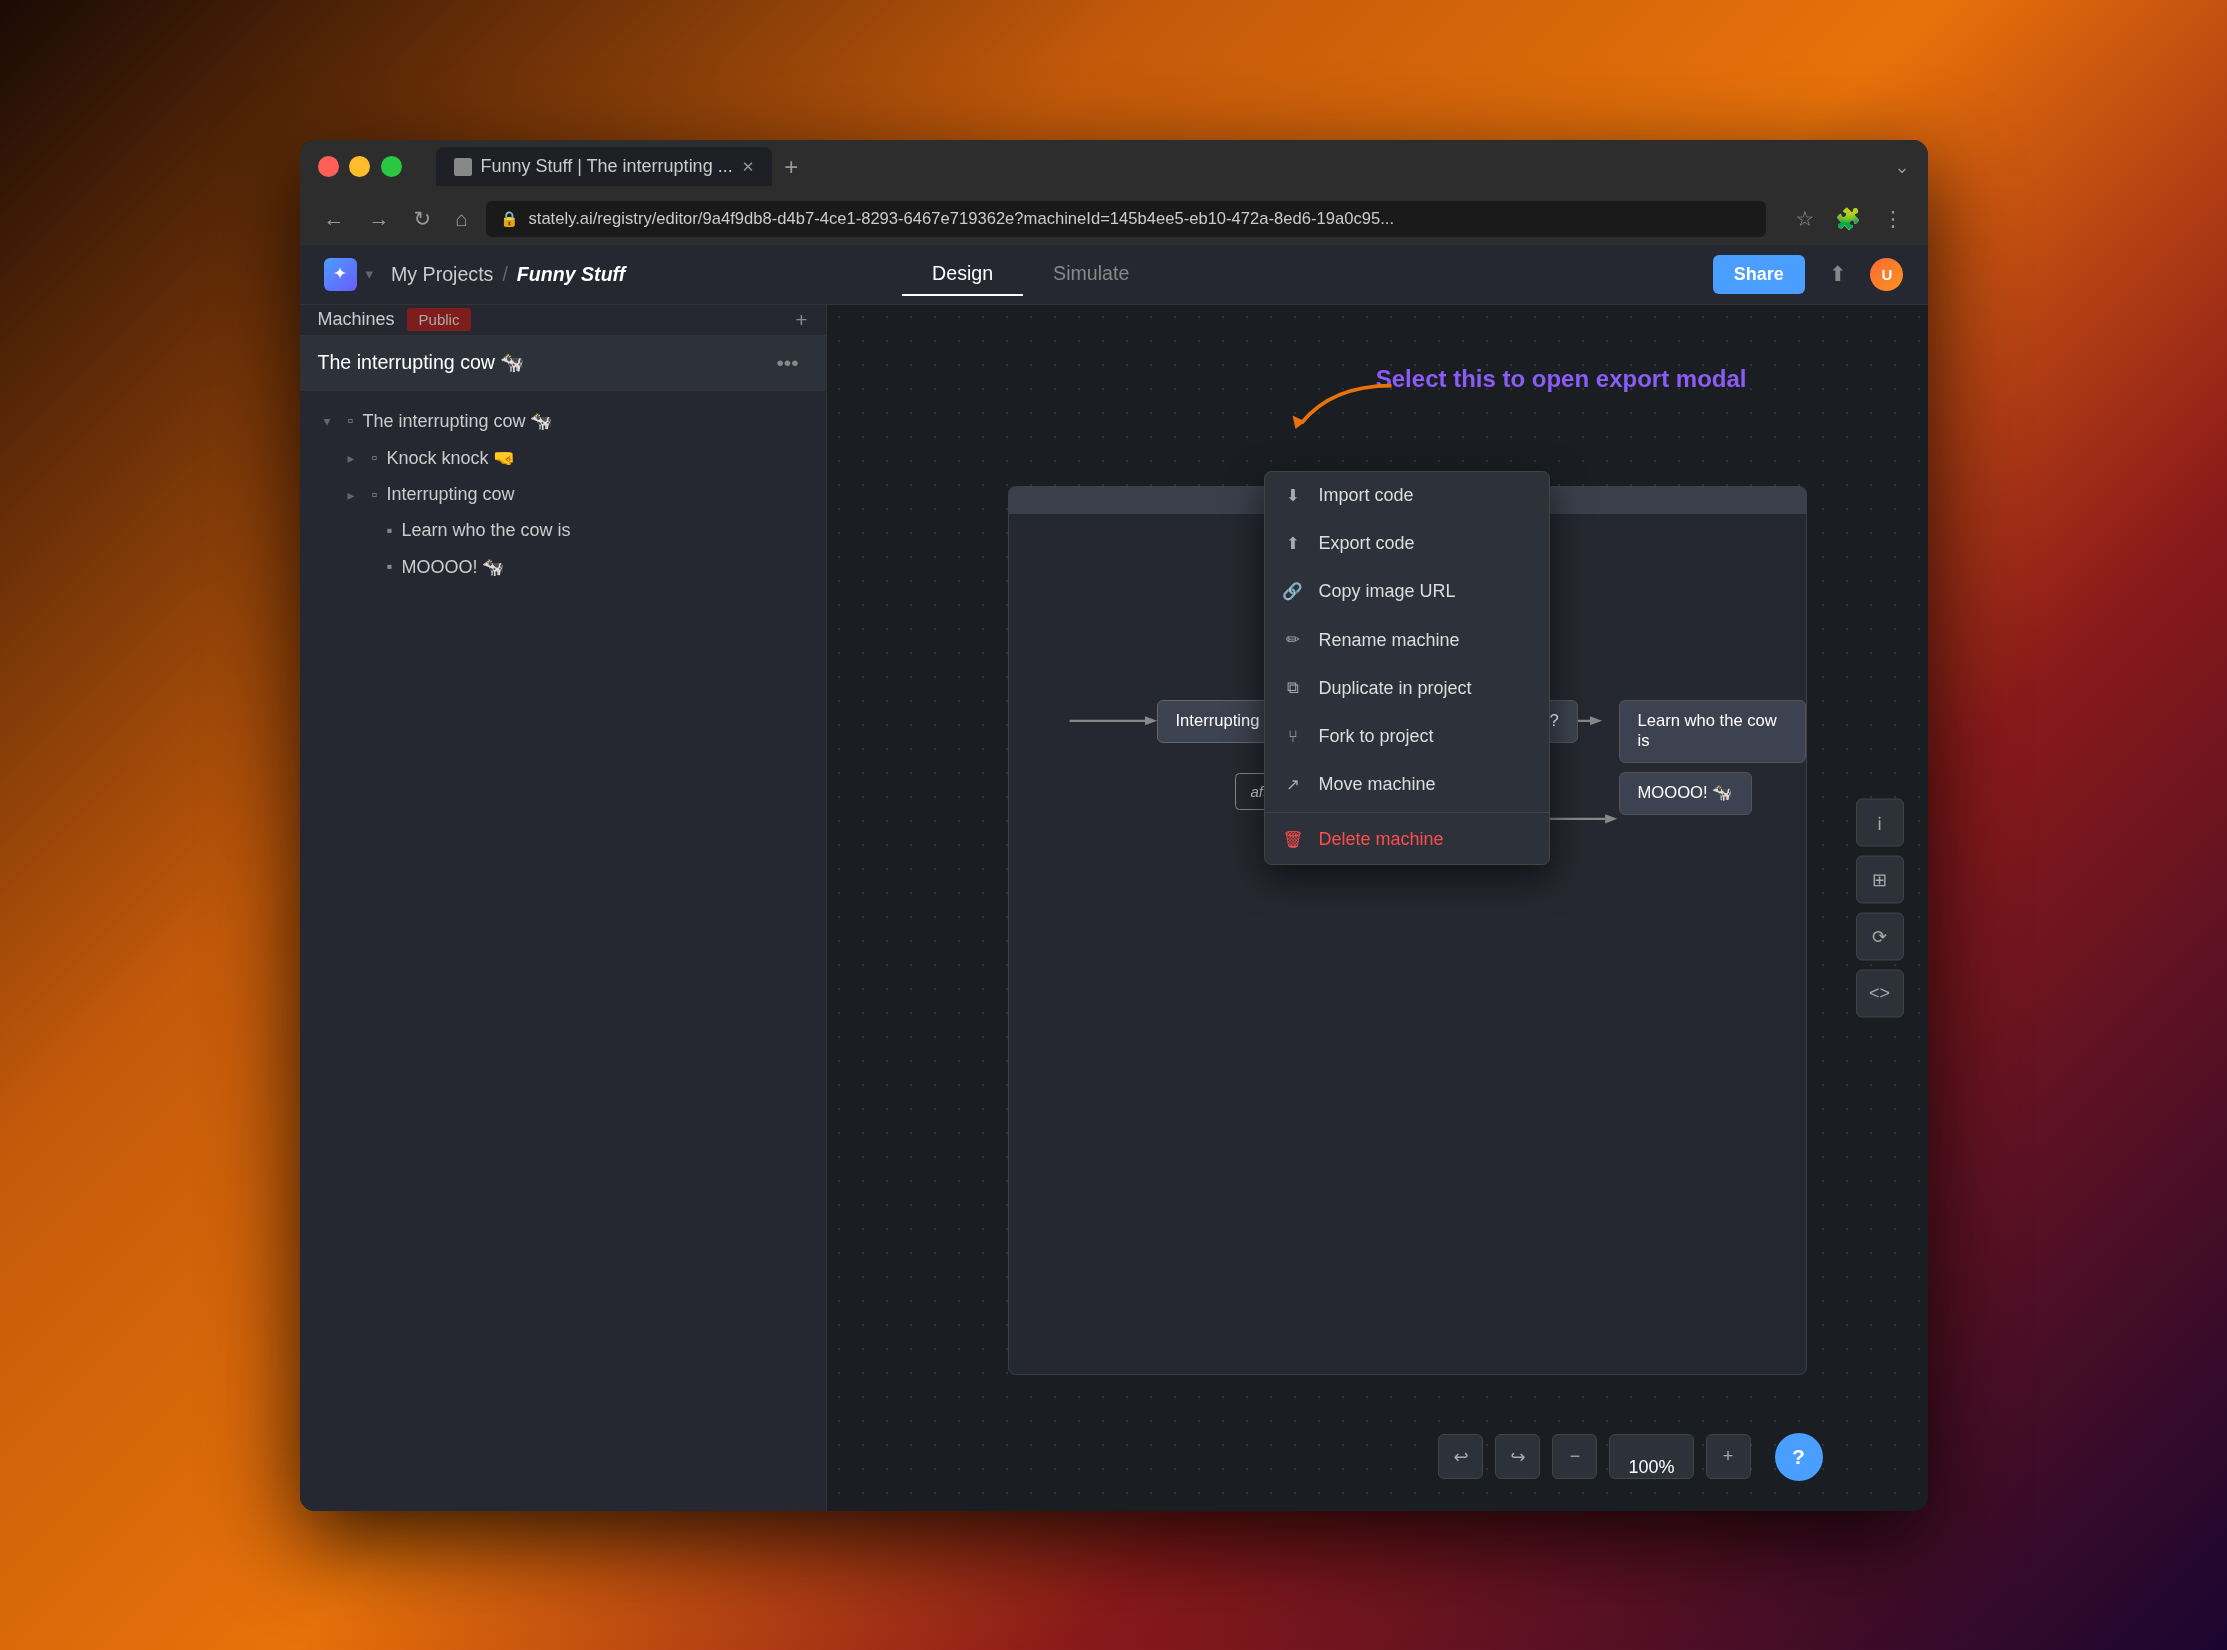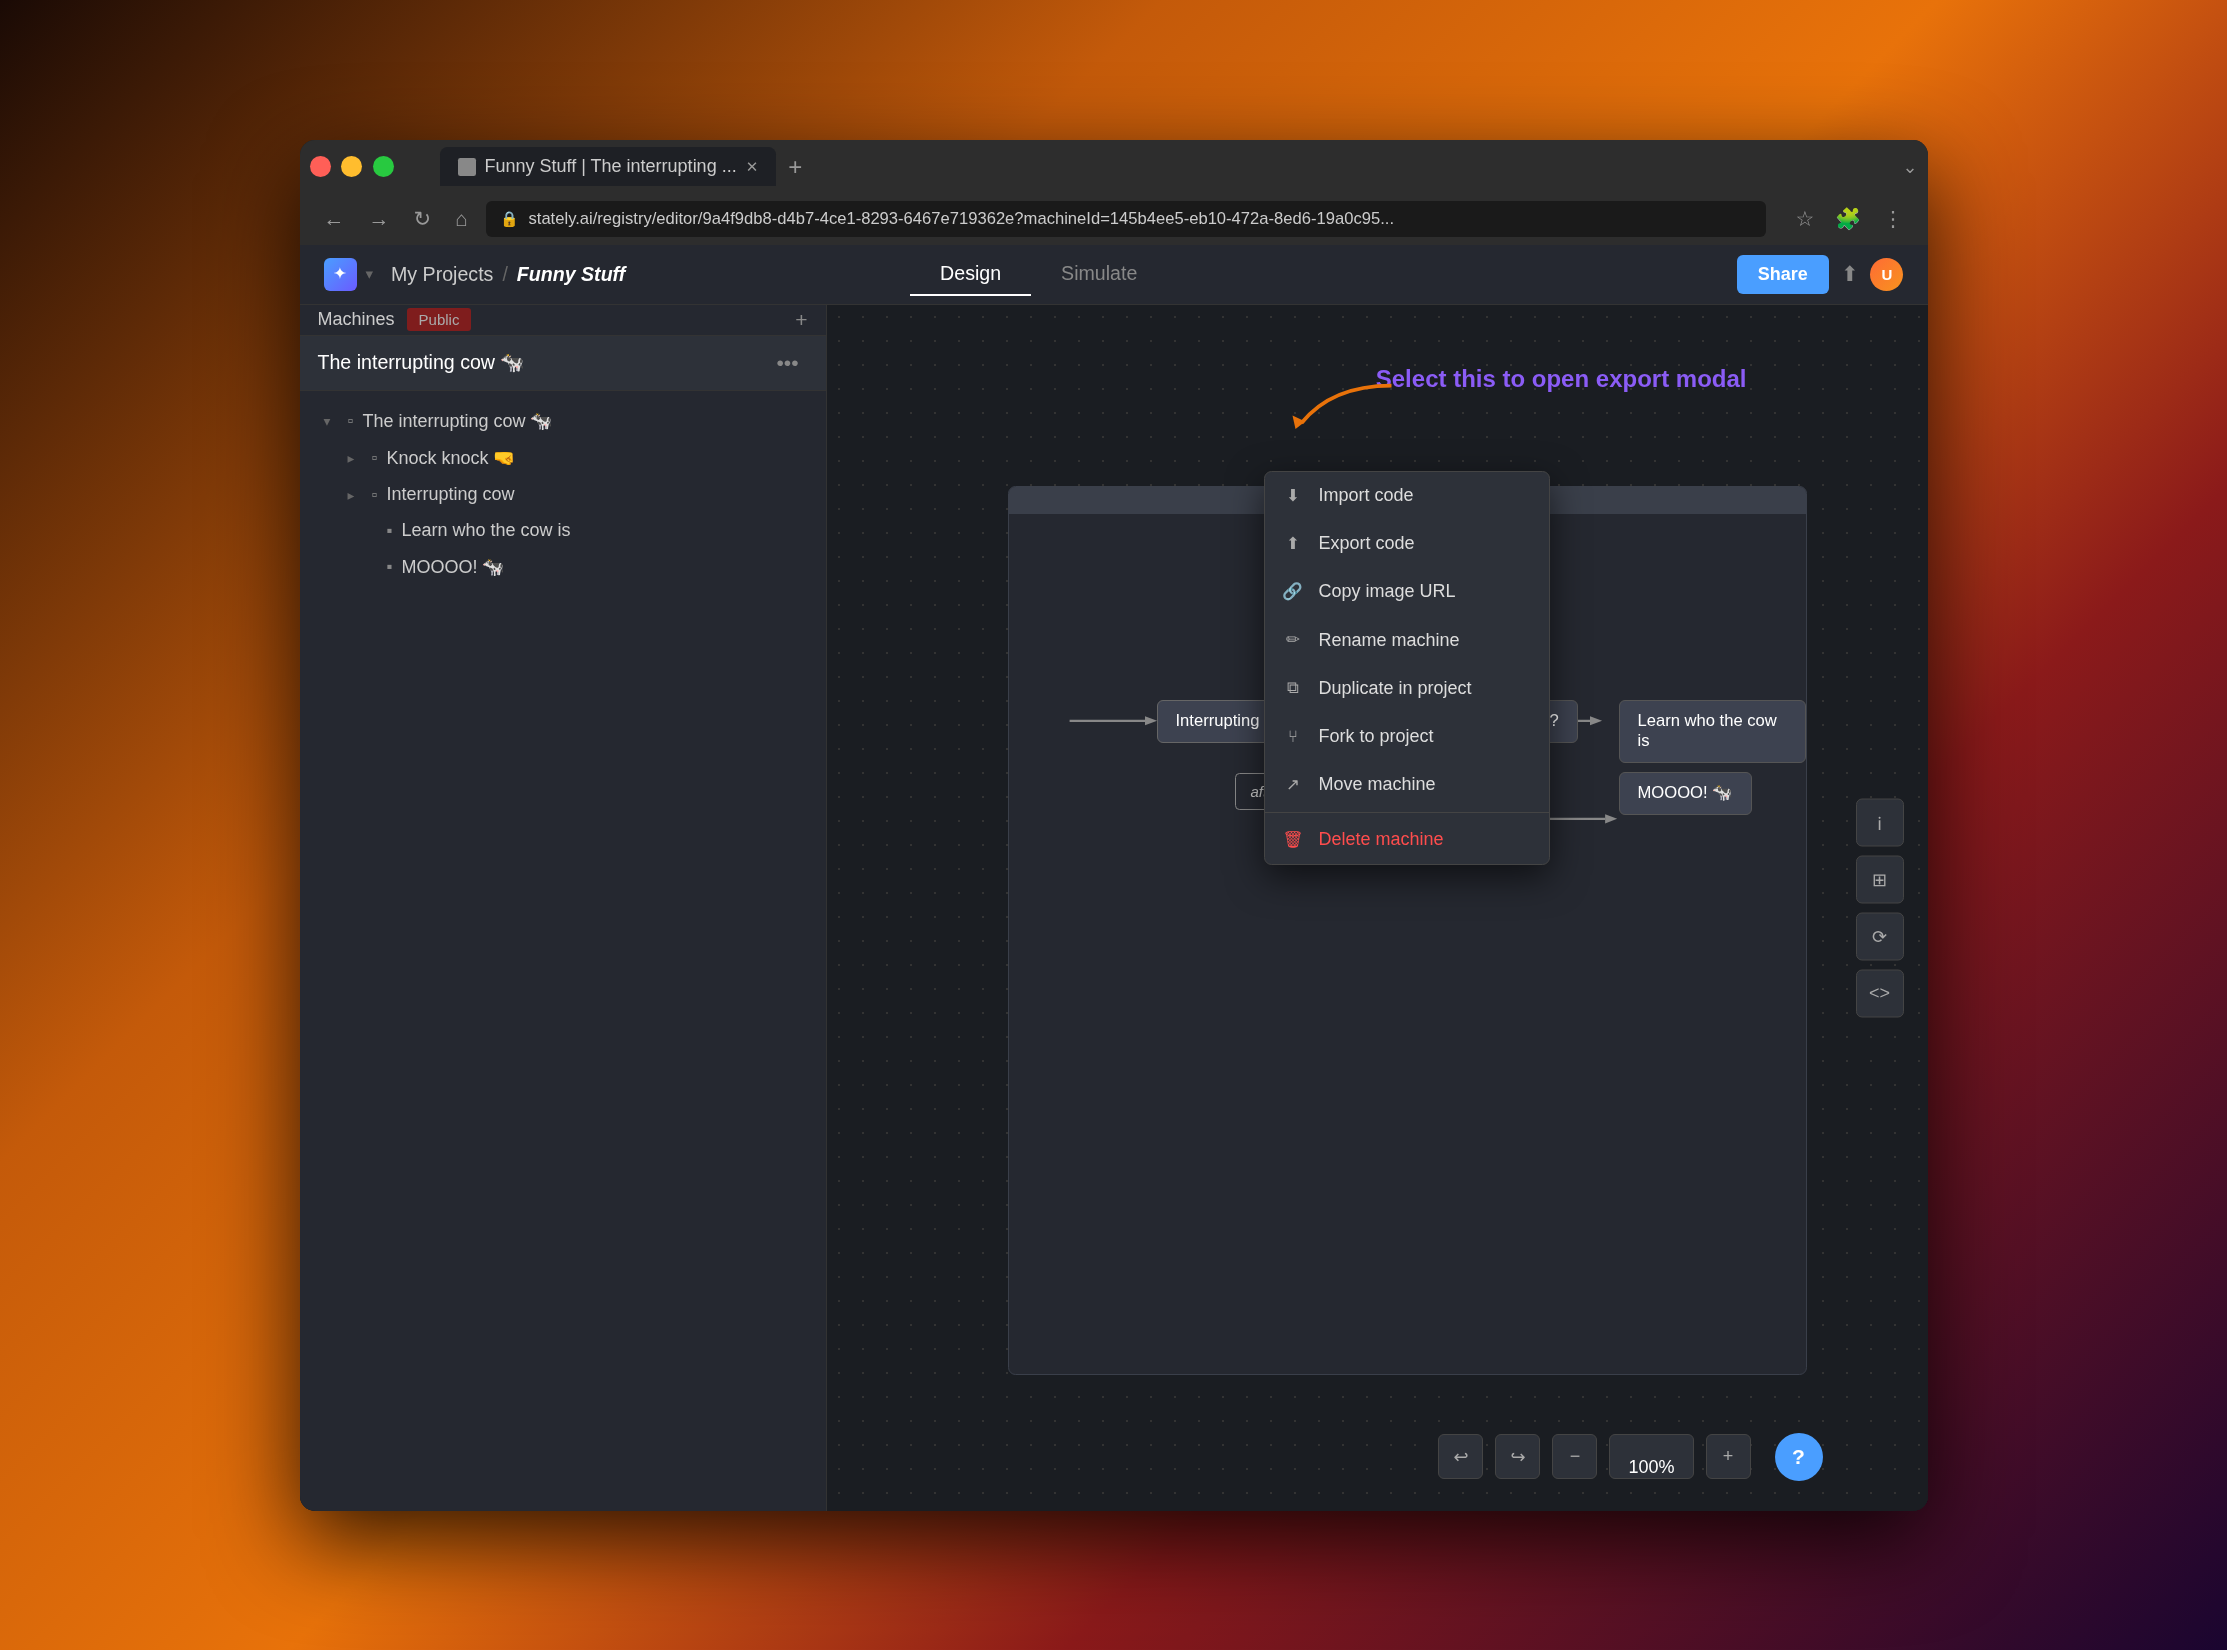--- a/index.html
+++ b/index.html
@@ -26,22 +26,22 @@
 
     
     .browser-chrome {
       background: #2d2d2d;
       flex-shrink: 0;
     }
 
     .title-bar {
       height: 54px;
       display: flex;
-      padding: 0 10px;
-      gap: 28px;
+      padding: 0 18px;
+      gap: 16px;
     }
 
     .traffic-lights {
       display: flex;
       gap: 10.5px;
       align-items: center;
     }
 
     .traffic-light {
       width: 21px;
@@ -220,21 +220,21 @@
     }
 
     .header-tab.active {
       color: #fff;
       border-bottom-color: #fff;
     }
 
     .header-actions {
       display: flex;
       align-items: center;
-      gap: 12px;
+      gap: 24px;
       margin-left: auto;
     }
 
     .share-btn {
       background: #4a9eff;
       color: white;
       border: none;
       border-radius: 6px;
       padding: 9px 21px;
       font-size: 18px;

